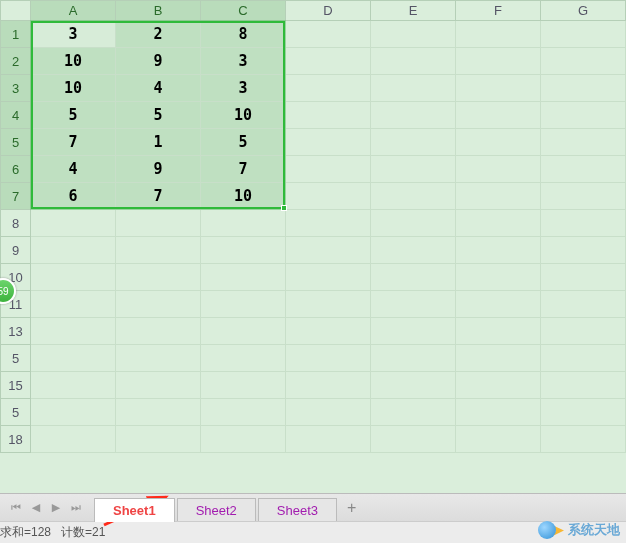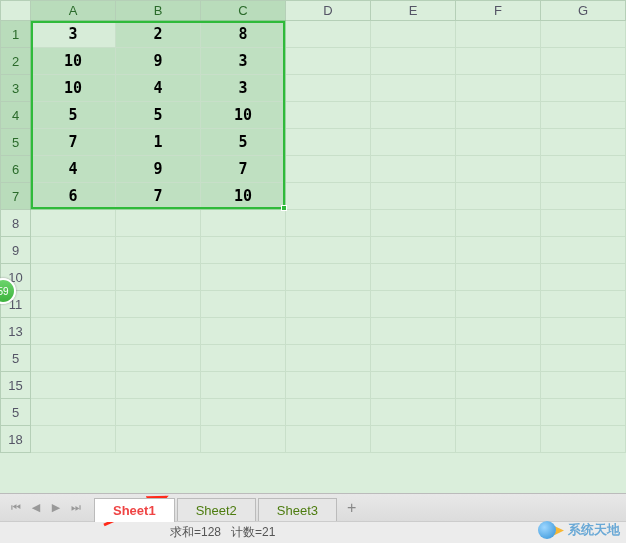--- a/index.html
+++ b/index.html
@@ -113,21 +113,21 @@
     align-items: center; justify-content: center;
     font-size: 11px;
     cursor: pointer;
   }
   .tab {
     padding: 4px 18px;
     background: #e6e6e6;
     border: 1px solid #bbb;
     border-bottom: none;
     margin-left: 2px;
-    color: #4d7c0f;
+    color: #a21caf;
     cursor: pointer;
     position: relative;
     bottom: -1px;
   }
   .tab.active {
     background: #fff;
     color: #ef4444;
     font-weight: bold;
     z-index: 2;
   }
@@ -143,21 +143,20 @@
     left: 0; bottom: 0;
     width: 626px; height: 22px;
     background: #ececec;
     border-top: 1px solid #ccc;
     display: flex;
     align-items: center;
     font-size: 12px;
     color: #555;
   }
   .stats {
-    margin-left: 170px;
     display: flex;
     gap: 10px;
   }
   .watermark {
     position: absolute;
     right: 6px; bottom: 4px;
     display: flex;
     align-items: center;
     gap: 4px;
     color: #6aa9d6;

